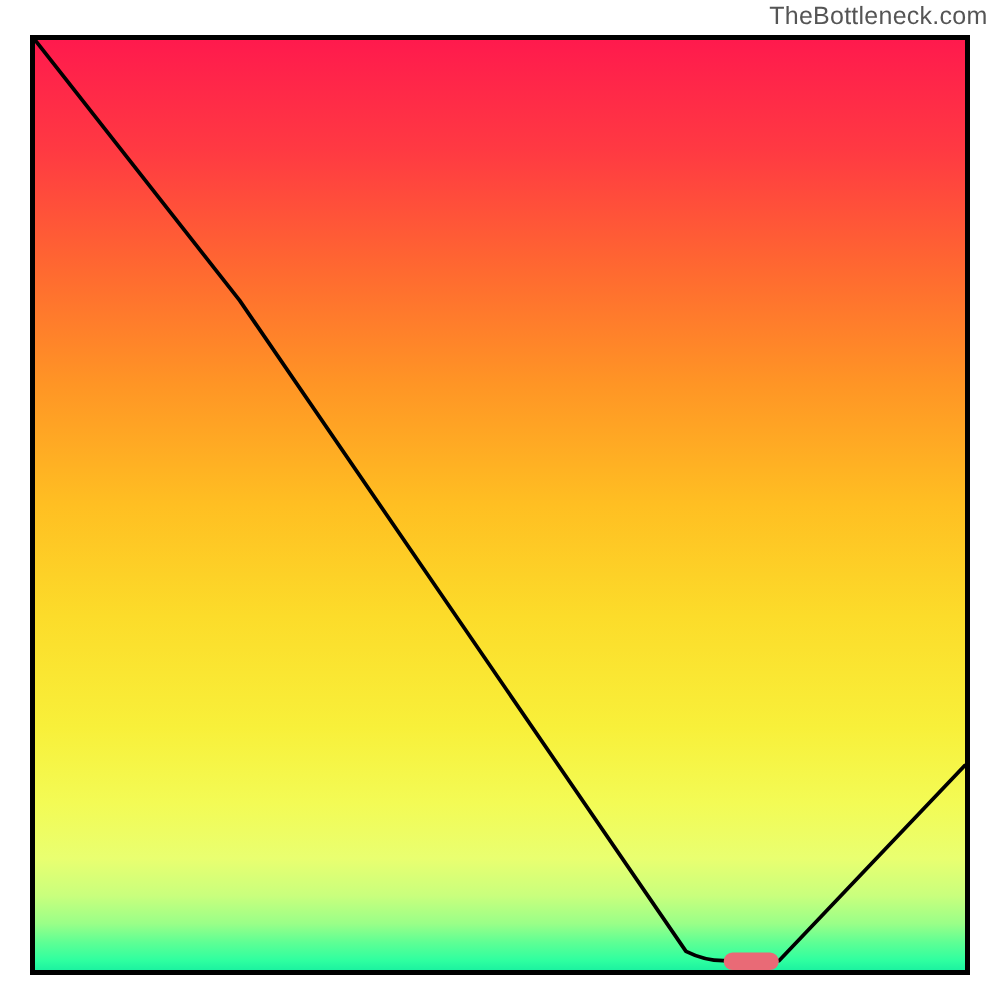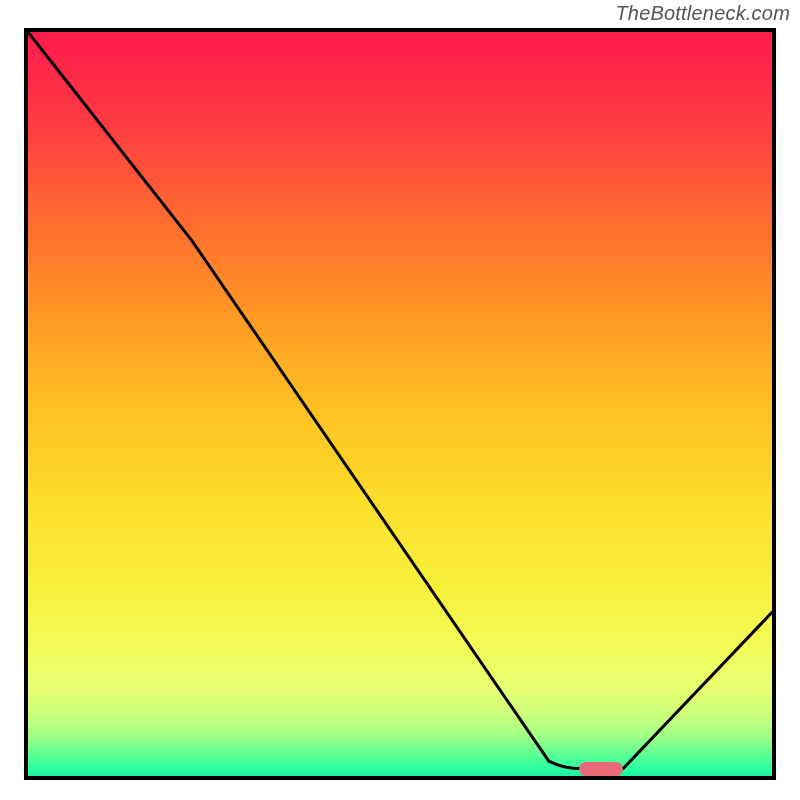--- a/index.html
+++ b/index.html
@@ -7,21 +7,20 @@
     padding: 0;
     width: 800px;
     height: 800px;
     background: #ffffff;
     font-family: Arial, Helvetica, sans-serif;
   }
   #container {
     position: relative;
     width: 800px;
     height: 800px;
-    font-style: italic;
   }
   #watermark {
     position: absolute;
     top: 2px;
     right: 10px;
     font-size: 20px;
     color: #555555;
     font-weight: 500;
     letter-spacing: 0.2px;
   }

